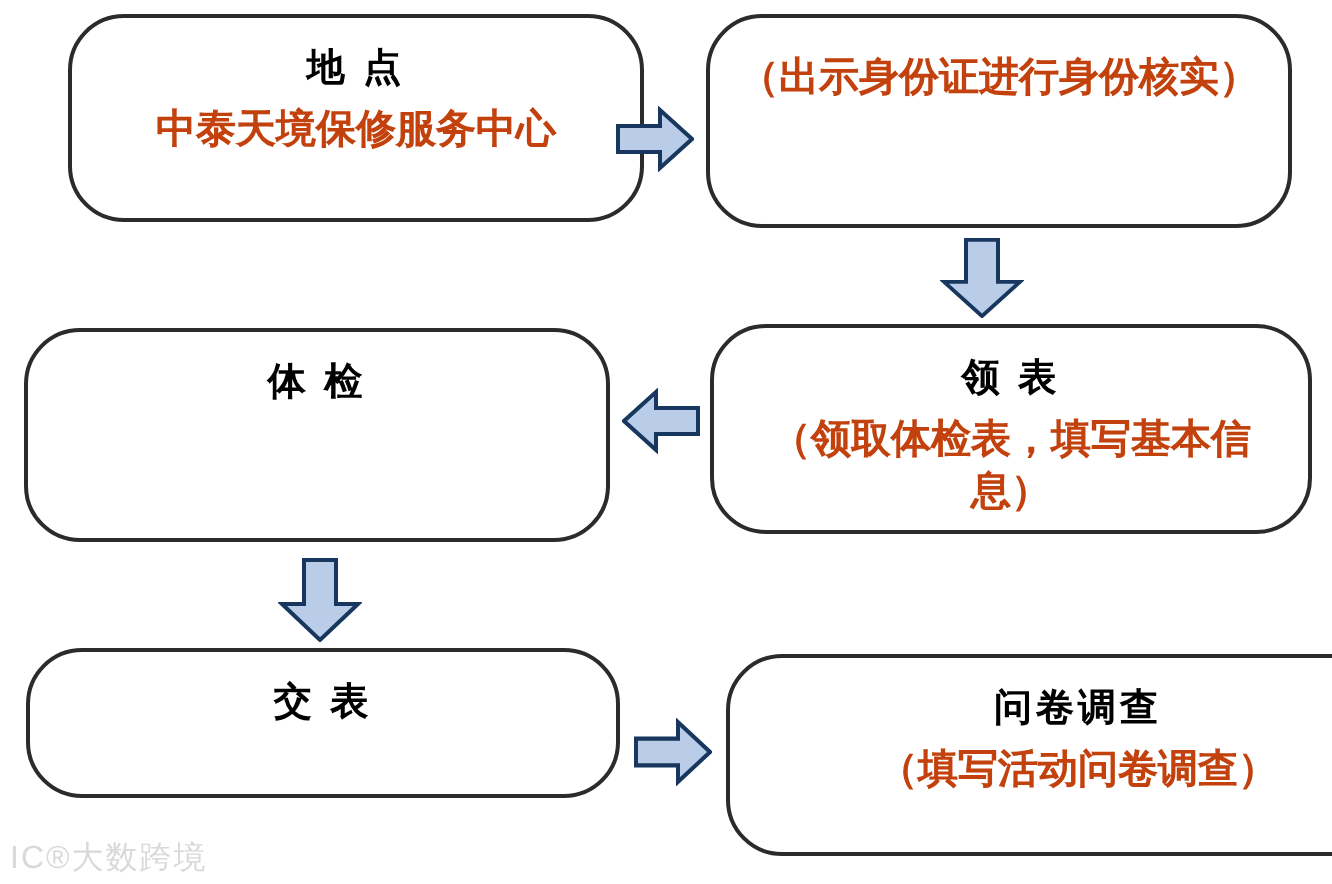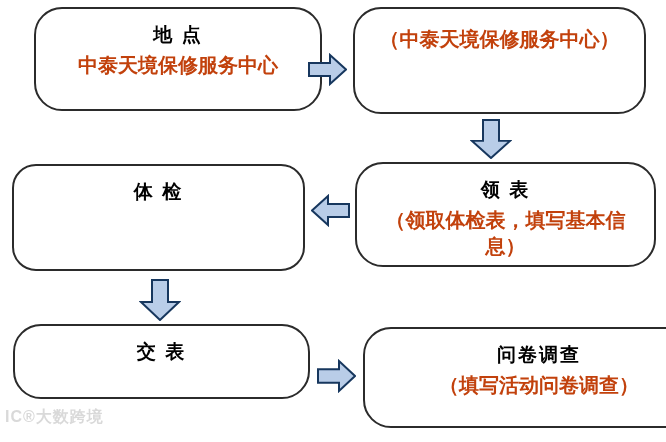--- a/index.html
+++ b/index.html
@@ -40,21 +40,21 @@
   }
   .box-desc {
     font-size: 20px;
     line-height: 26px;
     margin-top: 4px;
     color: #c2410c;
     font-weight: bold;
   }
   #box-location      { left: 10px;  top: 7px;   width: 288px; height: 104px; margin-left: 24px; }
   #box-registration  { left: 353px; top: 7px;   width: 293px; height: 107px; }
-  #box-physical-exam { left: 12px;  top: 164px; width: 293px; height: 107px; border-radius: 24px; }
+  #box-physical-exam { left: 12px;  top: 164px; width: 293px; height: 107px; }
   #box-get-form      { left: 355px; top: 162px; width: 301px; height: 105px; }
   #box-submit-form   { left: 13px;  top: 324px; width: 297px; height: 75px; justify-content: space-between; }
   #box-questionnaire { left: 363px; top: 327px; width: 352px; height: 101px; }
 
   .arrow { position: absolute; }
   .arrow svg { display: block; width: 100%; height: 100%; }
   .arrow polygon {
     fill: var(--arrow-fill);
     stroke: var(--arrow-border);
     stroke-width: 2;
@@ -62,23 +62,23 @@
   }
   #arrow-1 { left: 308px; top: 53px;  width: 39px; height: 33px; }
   #arrow-2 { left: 470px; top: 119px; width: 42px; height: 40px; }
   #arrow-3 { left: 311px; top: 194px; width: 39px; height: 33px; }
   #arrow-4 { left: 139px; top: 279px; width: 42px; height: 42px; }
   #arrow-5 { left: 317px; top: 359px; width: 39px; height: 34px; }
 
   .watermark {
     position: absolute;
     left: 5px;
-    bottom: 14px;
+    bottom: 2px;
     font-size: 16px;
-    font-weight: bold;
+    font-weight: normal;
     letter-spacing: 1px;
     color: var(--watermark-color);
     user-select: none;
   }
 </style>
 </head>
 <body>
 
 <div class="canvas">
 
@@ -87,21 +87,21 @@
     <div class="box-desc">中泰天境保修服务中心</div>
   </div>
 
   <div class="arrow" id="arrow-1">
     <svg viewBox="0 0 39 33" preserveAspectRatio="none" aria-hidden="true">
       <polygon points="1,10 22,10 22,2 38,16.5 22,31 22,23 1,23"></polygon>
     </svg>
   </div>
 
   <div class="flow-box" id="box-registration">
-    <div class="box-desc">（中泰天境保修服务中心）</div>
+    <div class="box-desc">（出示身份证进行身份核实）</div>
   </div>
 
   <div class="arrow" id="arrow-2">
     <svg viewBox="0 0 42 42" preserveAspectRatio="none" aria-hidden="true">
       <polygon points="13,1 29,1 29,23 40,23 21,41 2,23 13,23"></polygon>
     </svg>
   </div>
 
   <div class="flow-box" id="box-physical-exam">
     <div class="box-title">体 检</div>

